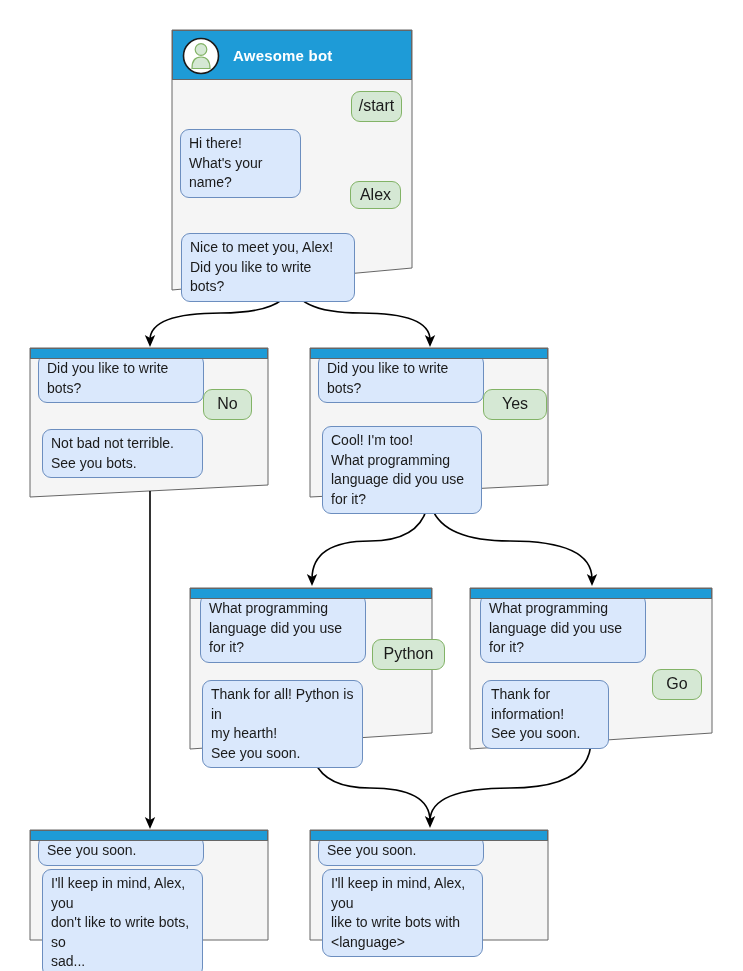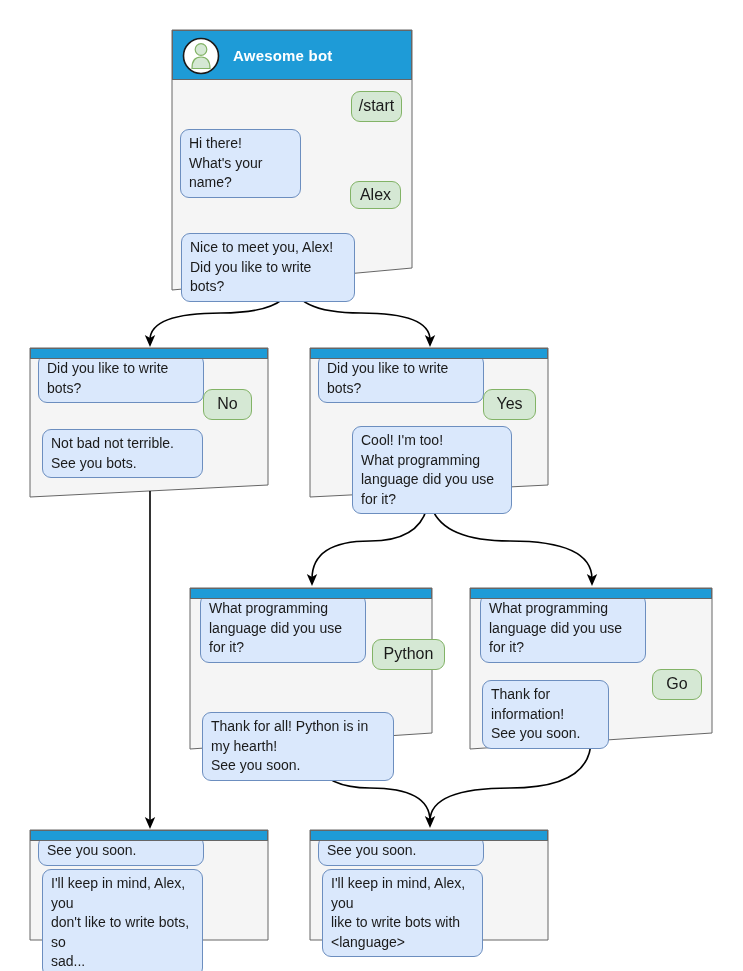--- a/index.html
+++ b/index.html
@@ -116,32 +116,32 @@
   <div class="node-group">
     <div class="bubble bot-bubble" style="left:38px;top:354px;width:166px;">Did you like to write bots?</div>
     <div class="bubble user-bubble" style="left:203px;top:389px;width:49px;height:31px;">No</div>
     <div class="bubble bot-bubble" style="left:42px;top:429px;width:161px;">Not bad not terrible.
 See you bots.</div>
     <div class="hdr" style="left:30px;top:348px;width:238px;height:11px;"></div>
   </div>
 
   <div class="node-group">
     <div class="bubble bot-bubble" style="left:318px;top:354px;width:166px;">Did you like to write bots?</div>
-    <div class="bubble user-bubble" style="left:483px;top:389px;width:53px;height:31px;">Yes</div>
-    <div class="bubble bot-bubble" style="left:322px;top:426px;width:160px;margin-left:30px;">Cool! I'm too!
+    <div class="bubble user-bubble" style="left:483px;top:389px;width:64px;height:31px;">Yes</div>
+    <div class="bubble bot-bubble" style="left:322px;top:426px;width:160px;">Cool! I'm too!
 What programming
 language did you use for it?</div>
     <div class="hdr" style="left:310px;top:348px;width:238px;height:11px;"></div>
   </div>
 
   <div class="node-group">
     <div class="bubble bot-bubble" style="left:200px;top:594px;width:166px;">What programming
 language did you use for it?</div>
     <div class="bubble user-bubble" style="left:372px;top:639px;width:73px;height:31px;">Python</div>
-    <div class="bubble bot-bubble" style="left:202px;top:680px;width:192px;margin-top:32px;">Thank for all! Python is in
+    <div class="bubble bot-bubble" style="left:202px;top:680px;width:161px;">Thank for all! Python is in
 my hearth!
 See you soon.</div>
     <div class="hdr" style="left:190px;top:588px;width:242px;height:11px;"></div>
   </div>
 
   <div class="node-group">
     <div class="bubble bot-bubble" style="left:480px;top:594px;width:166px;">What programming
 language did you use for it?</div>
     <div class="bubble user-bubble" style="left:652px;top:669px;width:50px;height:31px;">Go</div>
     <div class="bubble bot-bubble" style="left:482px;top:680px;width:127px;">Thank for information!

